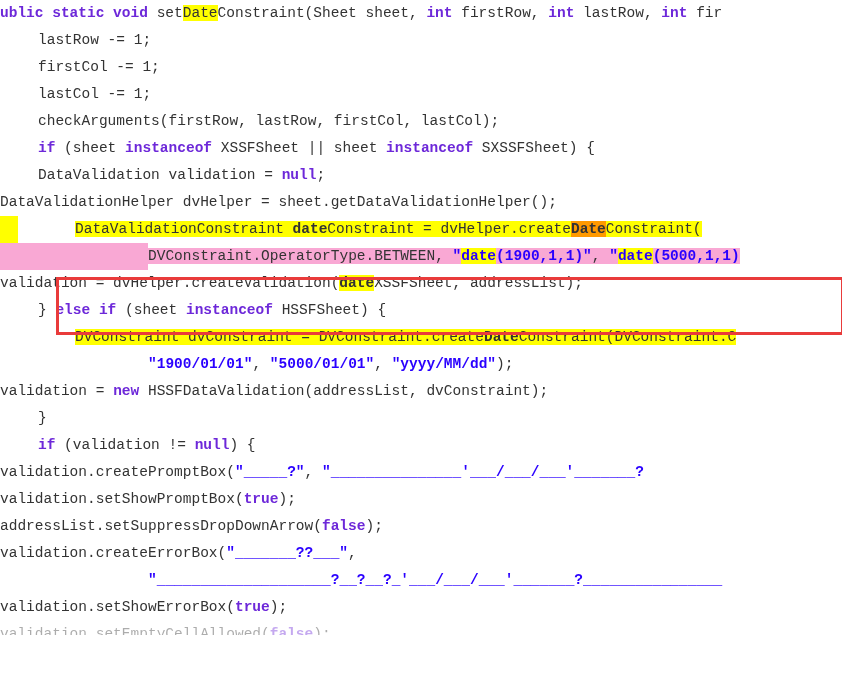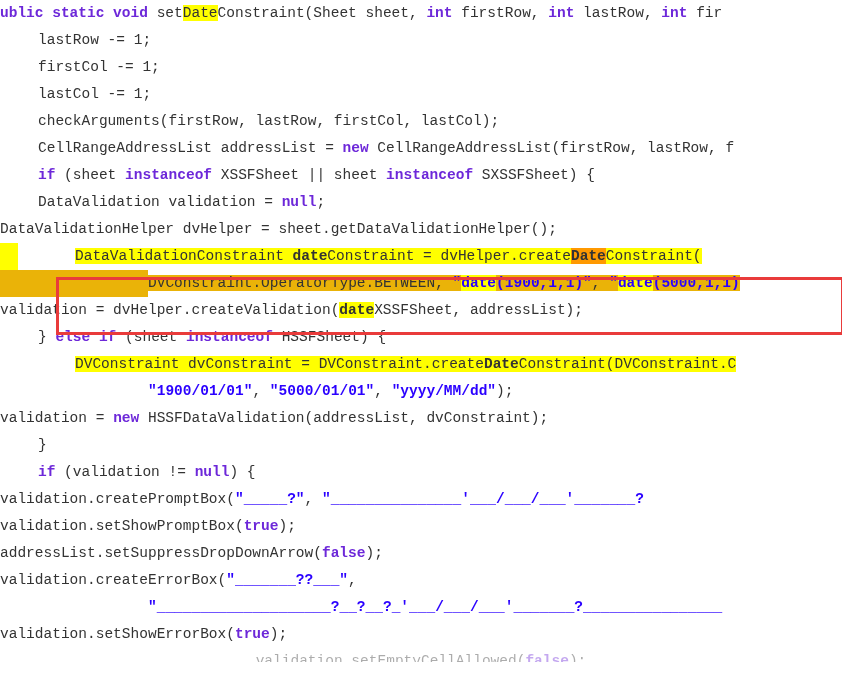--- a/index.html
+++ b/index.html
@@ -17,21 +17,21 @@
   .code-line {
     height: 27px;
     line-height: 27px;
     position: relative;
     padding-left: 0;
   }
   .kw { color: #6d28d9; font-weight: bold; }
   .str { color: #2a00ff; font-weight: bold; }
   .hl { background: #ffff00; }
   .hl-o { background: #ff9900; }
-  .sel { background: #eab308; text-align: center; }
+  .sel { background: #f9a8d4; text-align: center; }
   .redbox {
     position: absolute;
     border: 3px solid #e93b3b;
     pointer-events: none;
     z-index: 5;
   }
   .indent1 { padding-left: 38px; }
   .indent2 { }
   .indent3 { padding-left: 148px; }
 </style>
@@ -44,23 +44,20 @@
 
 <div class="code-line">
 <span class="kw">ublic static void</span><span> set</span><span class="hl">Date</span><span>Constraint(Sheet sheet, </span><span class="kw">int</span><span> firstRow, </span><span class="kw">int</span><span> lastRow, </span><span class="kw">int</span><span> fir</span>
 </div>
 
 <div class="code-line indent1"><span>lastRow -= 1;</span></div>
 <div class="code-line indent1"><span>firstCol -= 1;</span></div>
 <div class="code-line indent1"><span>lastCol -= 1;</span></div>
 <div class="code-line indent1"><span>checkArguments(firstRow, lastRow, firstCol, lastCol);</span></div>
 
-<div class="code-line indent1">
-<span>CellRangeAddressList addressList = </span><span class="kw">new</span><span> CellRangeAddressList(firstRow, lastRow, f</span>
-</div>
 
 <div class="code-line indent1">
 <span class="kw">if</span><span> (sheet </span><span class="kw">instanceof</span><span> XSSFSheet || sheet </span><span class="kw">instanceof</span><span> SXSSFSheet) {</span>
 </div>
 
 <div class="code-line indent1">
 <span>DataValidation validation = </span><span class="kw">null</span><span>;</span>
 </div>
 
 <div class="code-line indent2"><span>DataValidationHelper dvHelper = sheet.getDataValidationHelper();</span></div>
@@ -116,17 +113,17 @@
 </div>
 
 <div class="code-line indent3">
 <span class="str">"____________________?__?__?_'___/___/___'_______?________________</span>
 </div>
 
 <div class="code-line indent2">
 <span>validation.setShowErrorBox(</span><span class="kw">true</span><span>);</span>
 </div>
 
-<div class="code-line indent2" style="height:14px;overflow:hidden;opacity:0.4;text-align:center;">
+<div class="code-line indent2" style="height:14px;overflow:hidden;opacity:0.4;">
 <span>validation.setEmptyCellAllowed(</span><span class="kw">false</span><span>);</span>
 </div>
 
 </div>
 
 </body></html>

